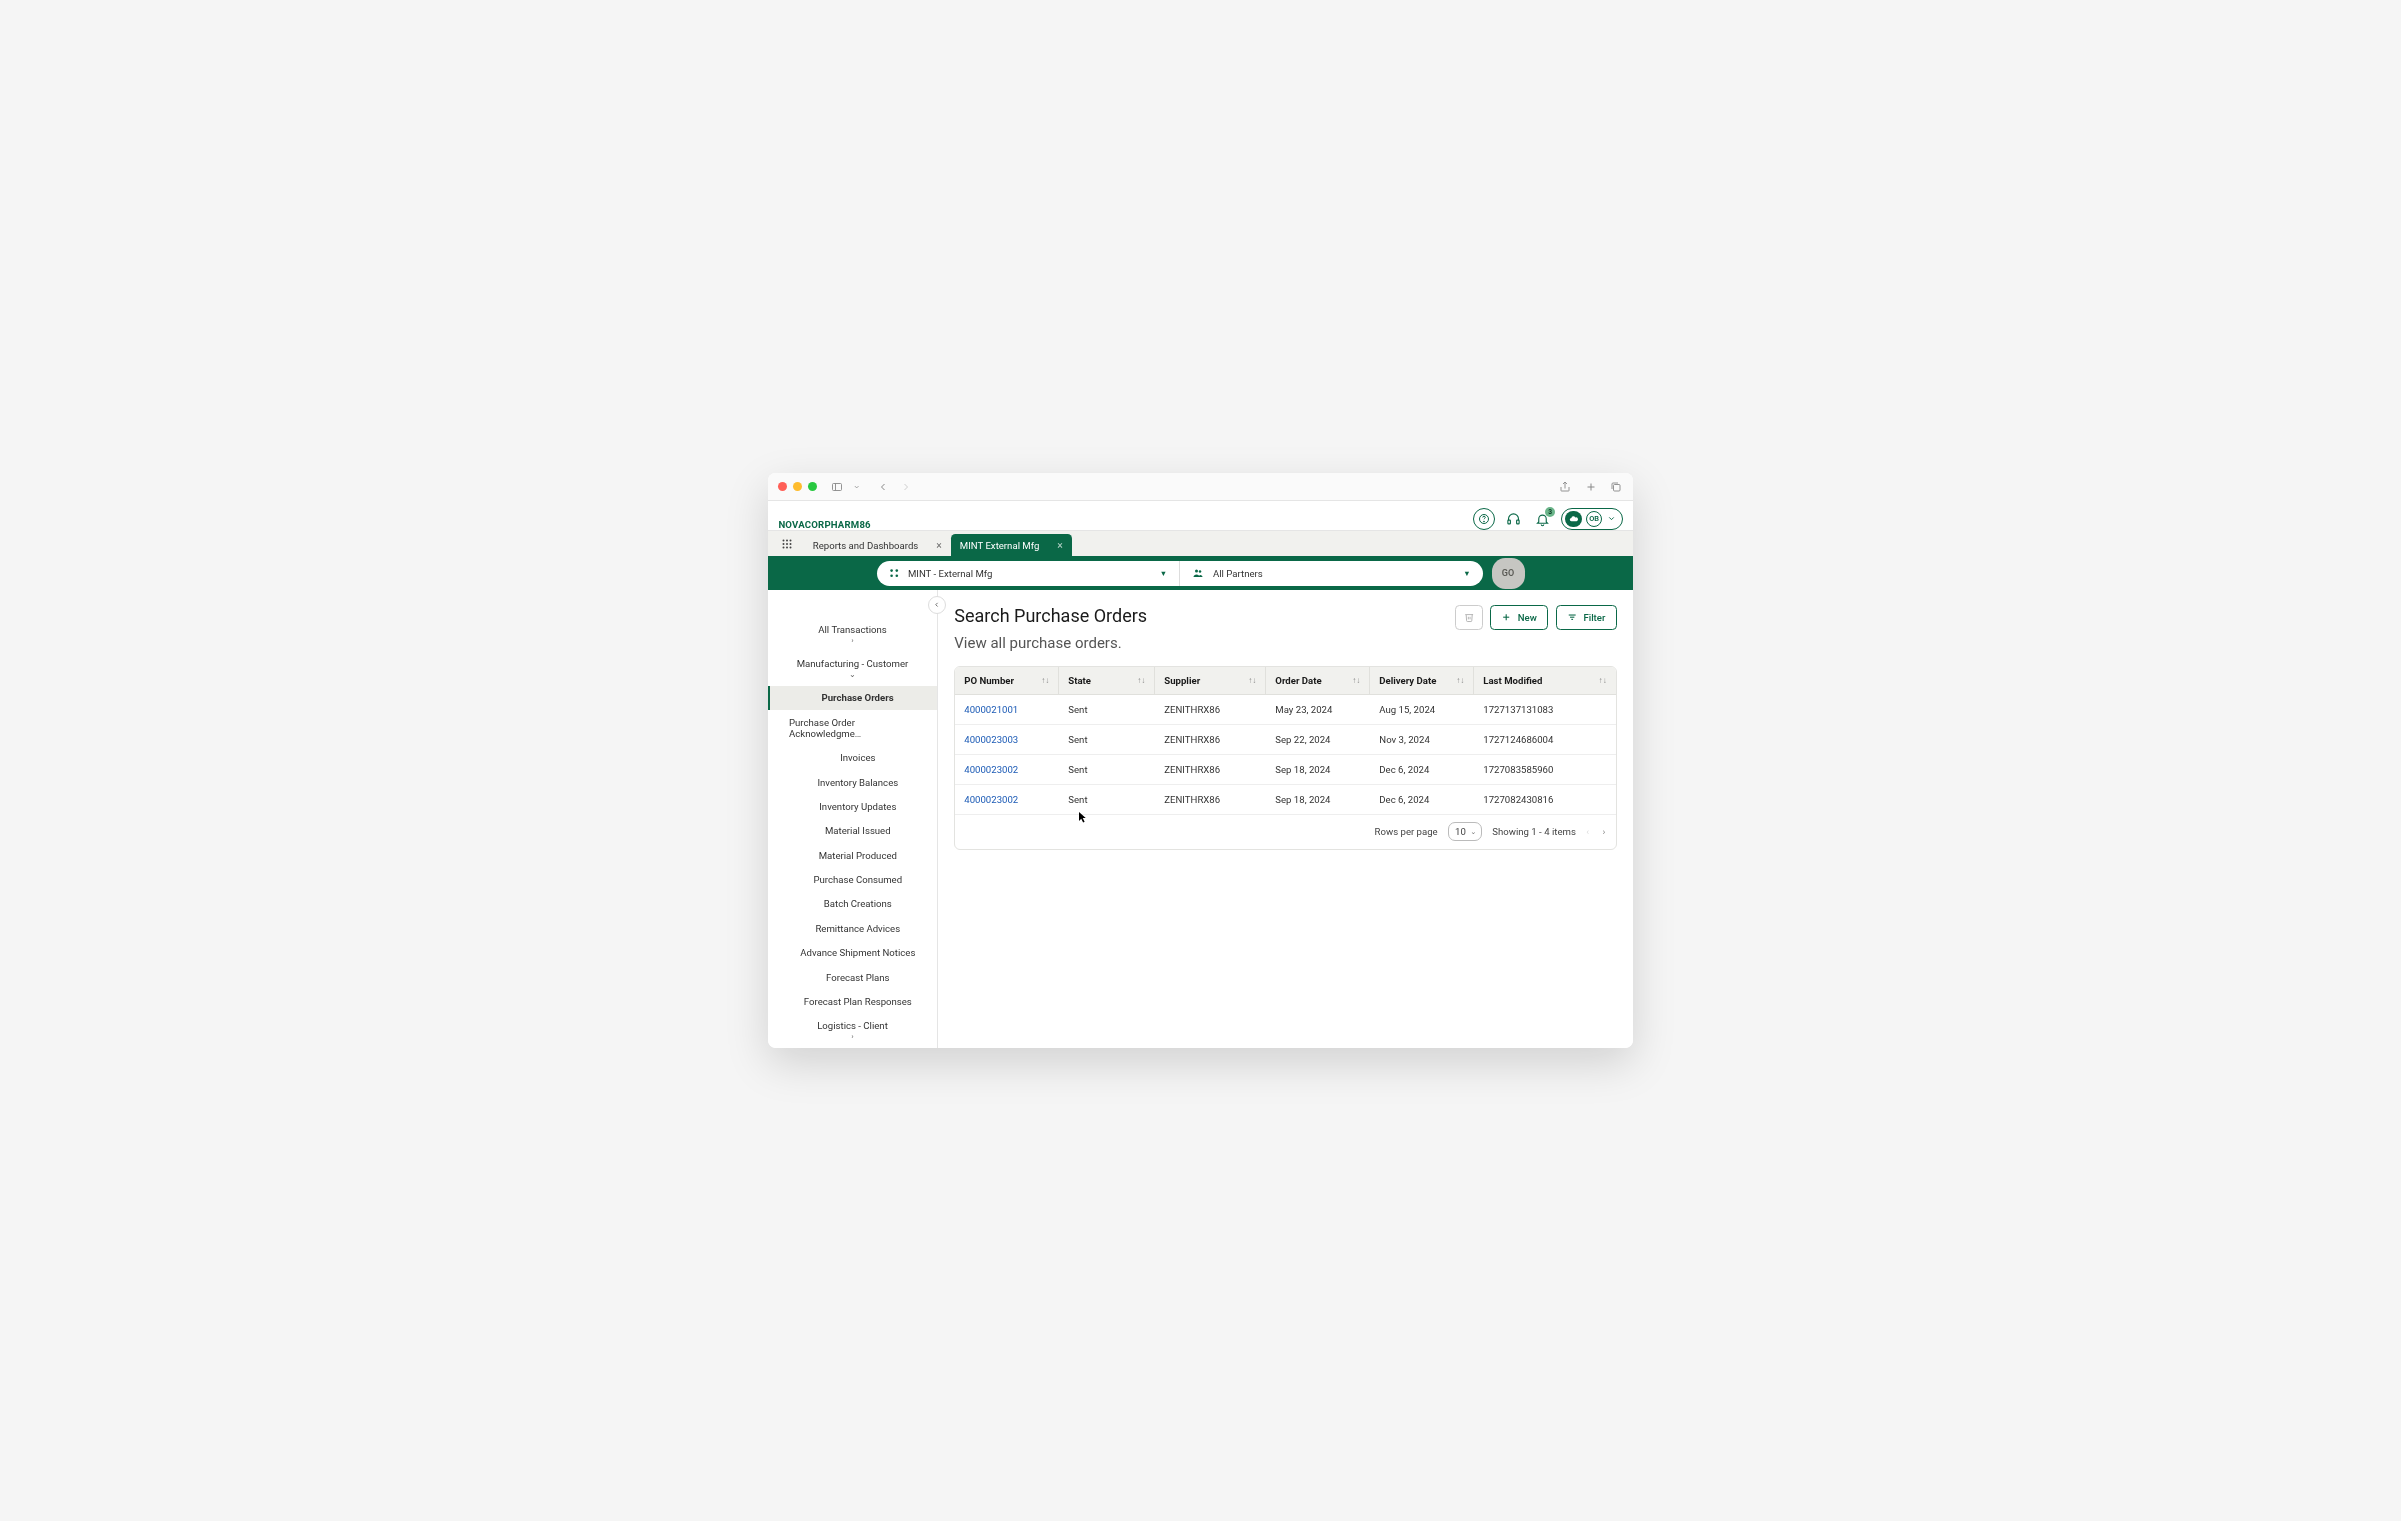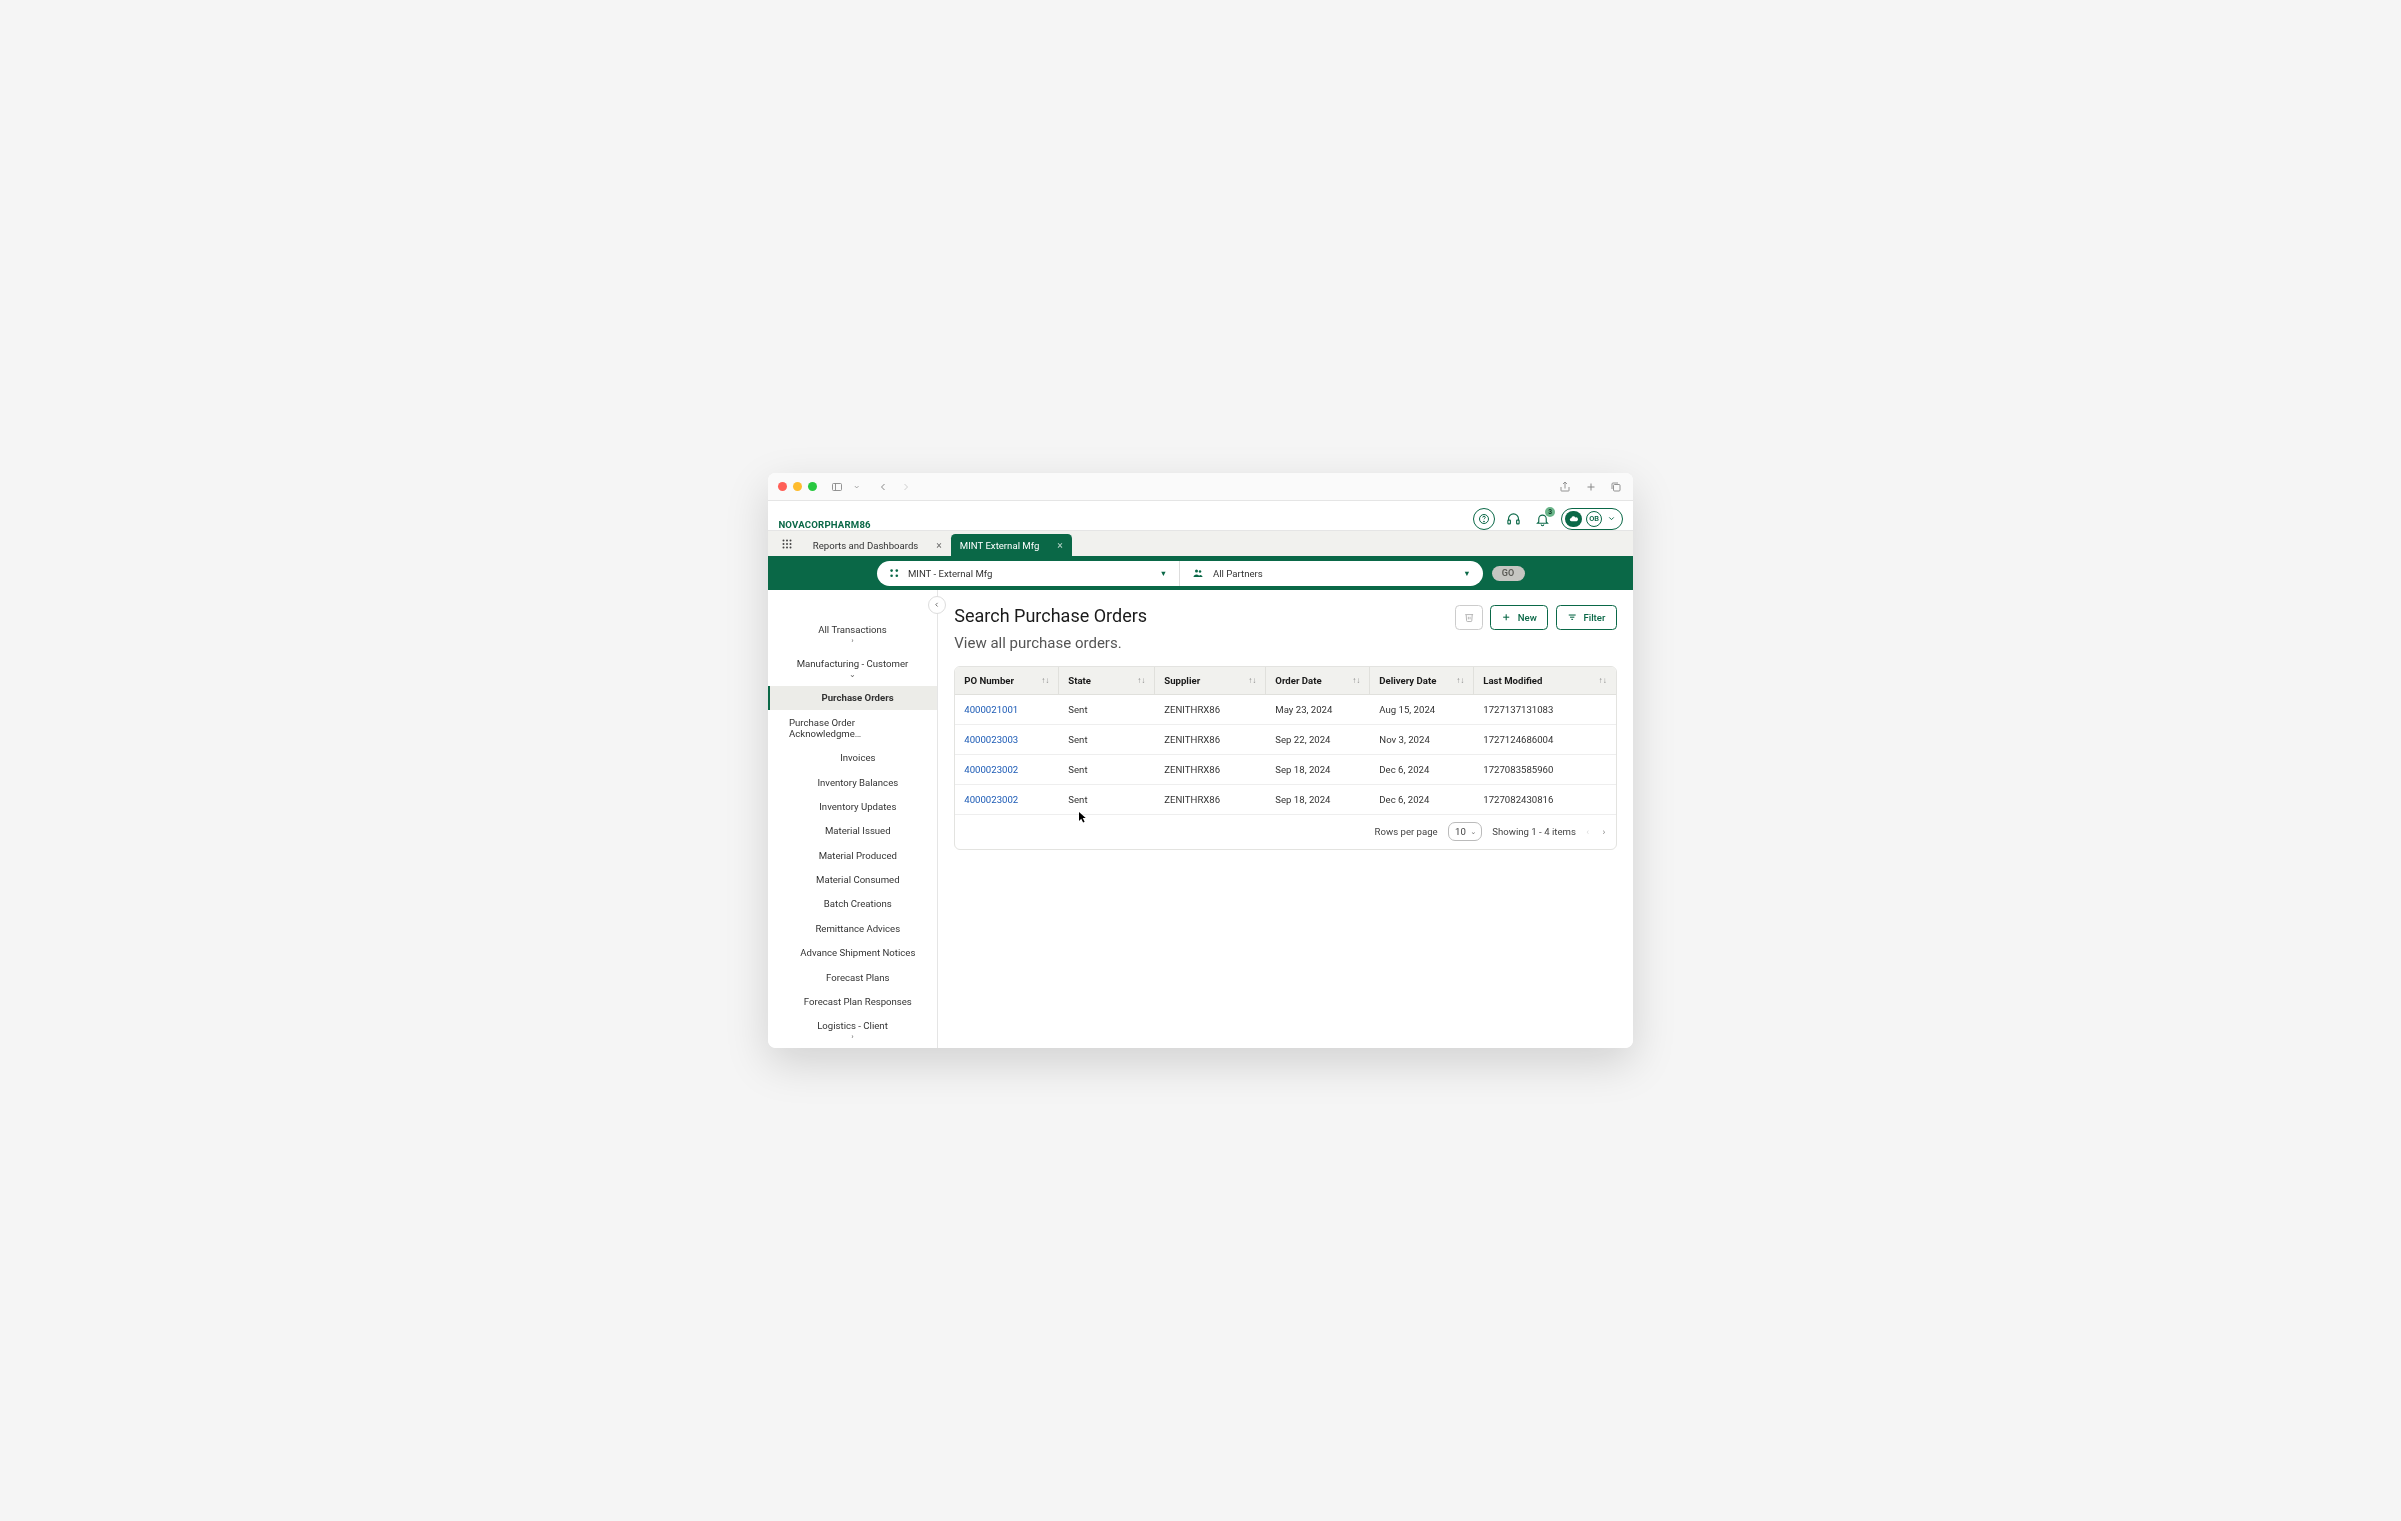--- a/index.html
+++ b/index.html
@@ -39,21 +39,21 @@
 .tab.inactive { background: transparent; }
 .tab.active { background: #0a6847; color: #fff; }
 .tab .close { font-size: 10.4px; opacity: 0.7; }
 
 
 .contextbar { background: #0a6847; height: 34px; display: flex; align-items: center; justify-content: center; gap: 9px; padding: 0 12px; }
 .pillgroup { display: flex; background: #fff; border-radius: 16.3px; height: 25px; flex: 0 0 606px; }
 .pill { flex: 1; display: flex; align-items: center; padding: 0 12px; font-size: 9.6px; color: #333; gap: 9px; cursor: pointer; position: relative; }
 .pill:first-child { border-right: 0.7px solid #ddd; }
 .pill .arrow { margin-left: auto; color: #0a6847; font-size: 7.4px; }
-.go-btn { width: 33px; height: 15px; border-radius: 13.3px; background: #c6c6c2; color: #5a5a55; font-size: 9px; font-weight: 600; display: flex; align-items: center; justify-content: center; cursor: pointer; }
+.go-btn { width: 33px; height: 31px; border-radius: 13.3px; background: #c6c6c2; color: #5a5a55; font-size: 9px; font-weight: 600; display: flex; align-items: center; justify-content: center; cursor: pointer; }
 
 
 .layout { display: flex; min-height: 414px; background: #fff; }
 .sidebar { width: 170px; border-right: 0.7px solid #e5e5e5; padding-top: 27px; position: relative; }
 .collapse-btn { position: absolute; top: 6px; right: -9px; width: 18px; height: 18px; background: #fff; border: 0.7px solid #ddd; border-radius: 50%; display: flex; align-items: center; justify-content: center; cursor: pointer; font-size: 9px; color: #666; }
 .nav-item { display: flex; align-items: center; justify-content: space-between; padding: 6.7px 10.4px 6.7px 10.4px; font-size: 9.6px; color: #333; cursor: pointer; flex-direction: column; }
 .nav-item.sub { padding-left: 21px; }
 .nav-item.active { background: #ecece8; font-weight: 700; border-left: 2.2px solid #0a6847; padding-left: 18.5px; }
 .nav-item .chev { font-size: 8.1px; color: #666; }
 
@@ -247,21 +247,21 @@
         <span data-interactable="false">Manufacturing - Customer</span>
         <span class="chev" data-interactable="false">⌄</span>
       </div>
       <div class="nav-item sub active" data-interactable="true">Purchase Orders</div>
       <div class="nav-item sub" data-interactable="true">Purchase Order Acknowledgme…</div>
       <div class="nav-item sub" data-interactable="true">Invoices</div>
       <div class="nav-item sub" data-interactable="true">Inventory Balances</div>
       <div class="nav-item sub" data-interactable="true">Inventory Updates</div>
       <div class="nav-item sub" data-interactable="true">Material Issued</div>
       <div class="nav-item sub" data-interactable="true">Material Produced</div>
-      <div class="nav-item sub" data-interactable="true">Material Consumed</div>
+      <div class="nav-item sub" data-interactable="true">Purchase Consumed</div>
       <div class="nav-item sub" data-interactable="true">Batch Creations</div>
       <div class="nav-item sub" data-interactable="true">Remittance Advices</div>
       <div class="nav-item sub" data-interactable="true">Advance Shipment Notices</div>
       <div class="nav-item sub" data-interactable="true">Forecast Plans</div>
       <div class="nav-item sub" data-interactable="true">Forecast Plan Responses</div>
       <div class="nav-item" data-interactable="true">
         <span data-interactable="false">Logistics - Client</span>
         <span class="chev" data-interactable="false">›</span>
       </div>
     </div>

